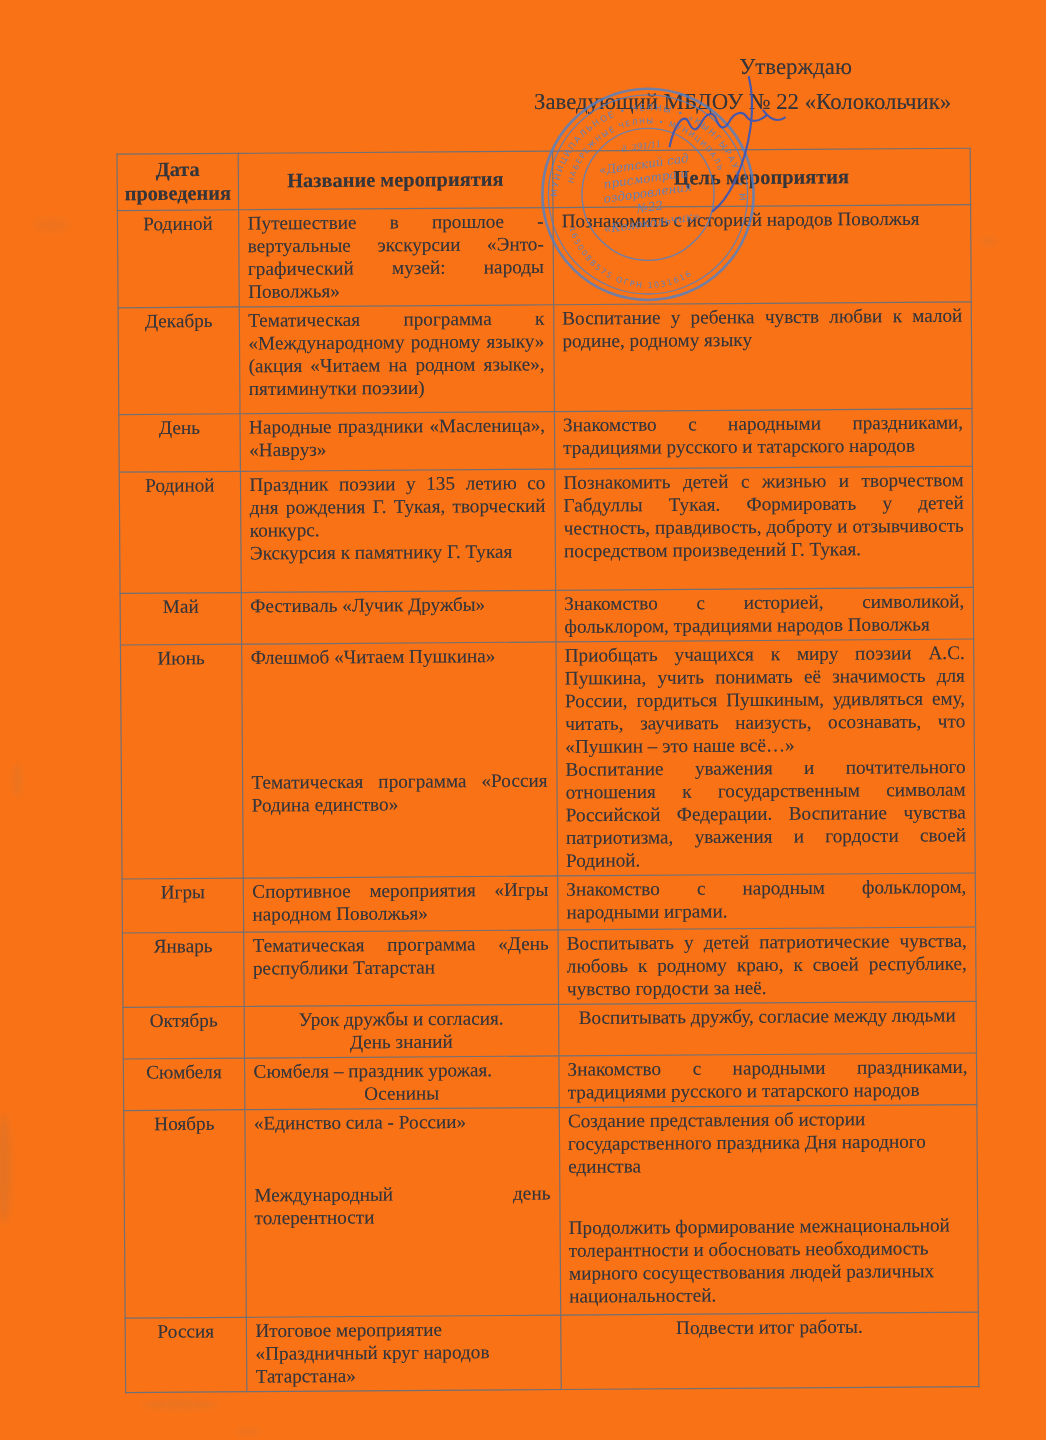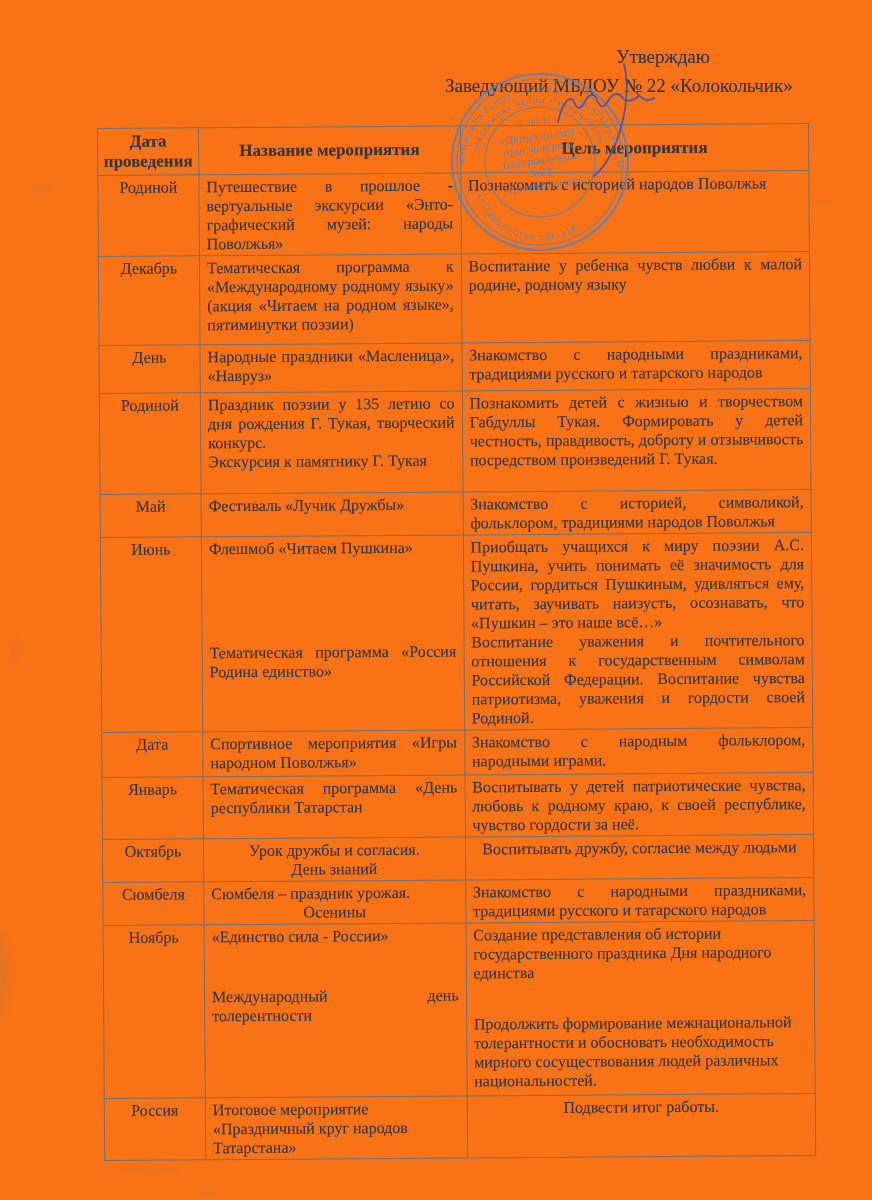--- a/index.html
+++ b/index.html
@@ -162,21 +162,21 @@
             <td class="c-body">
               <div class="para a-left">Флешмоб «Читаем Пушкина»</div>
               <div class="para a-justify" style="margin-top: 85px;">Тематическая программа «Россия Родина единство»</div>
             </td>
             <td class="c-body">
               <div class="para a-justify">Приобщать учащихся к миру поэзии А.С. Пушкина, учить понимать её значимость для России, гордиться Пушкиным, удивляться ему, читать, заучивать наизусть, осознавать, что «Пушкин – это наше всё…»</div>
               <div class="para a-justify">Воспитание уважения и почтительного отношения к государственным символам Российской Федерации. Воспитание чувства патриотизма, уважения и гордости своей Родиной.</div>
             </td>
           </tr>
           <tr style="height: 45px;">
-            <td class="c-month">Дата</td>
+            <td class="c-month">Игры</td>
             <td class="c-body">
               <div class="para a-justify">Спортивное мероприятия «Игры народном Поволжья»</div>
             </td>
             <td class="c-body">
               <div class="para a-justify">Знакомство с народным фольклором, народными играми.</div>
             </td>
           </tr>
           <tr style="height: 62px;">
             <td class="c-month">Январь</td>
             <td class="c-body">

